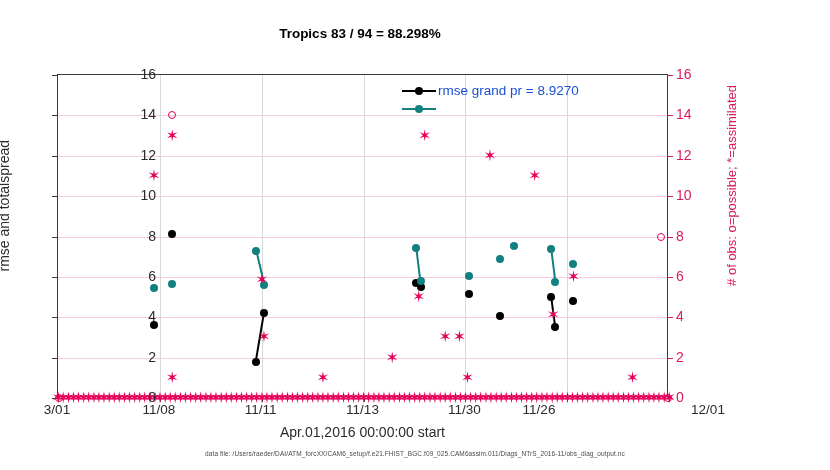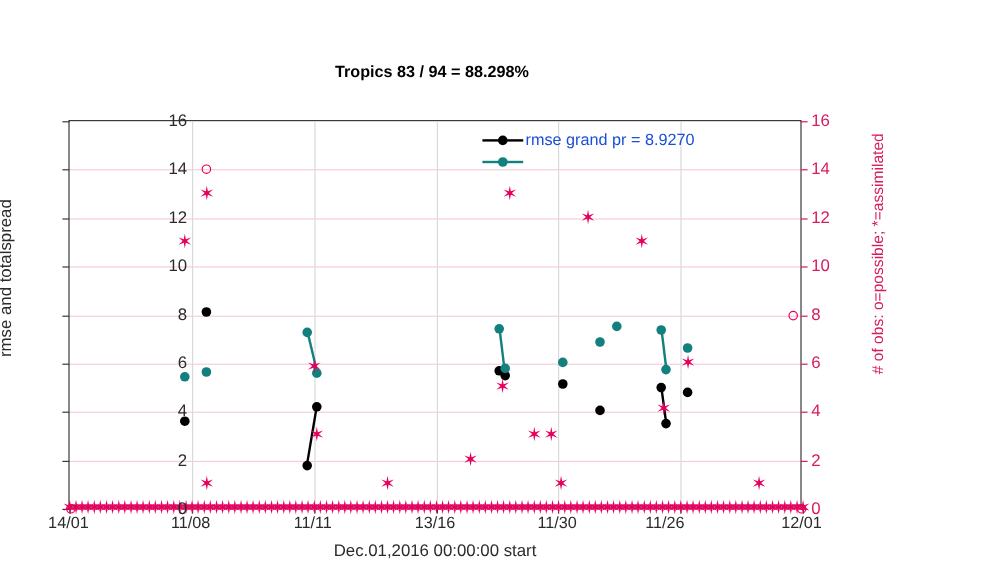--- a/index.html
+++ b/index.html
@@ -13,21 +13,20 @@
     font-family: "Liberation Sans", sans-serif;
     overflow: hidden;
     position: relative;
   }
 
   #figure {
     position: absolute;
     left: 0; top: 0;
     width: 830px;
     height: 358px;
-    margin-top: 26px;
   }
 
   
   .title-block {
     position: absolute;
     left: 0;
     top: 24px;
     width: 720px;
     text-align: center;
     font-weight: bold;
@@ -232,21 +231,21 @@
 <body>
 
 <div id="figure">
 
   <div class="title-block">
     <div>Tropics 83 / 94 = 88.298%</div>
   </div>
 
   <div id="y-axis-title">rmse and totalspread</div>
   <div id="y2-axis-title"># of obs: o=possible; *=assimilated</div>
-  <div id="x-axis-title">Dec.01,2016 00:00:00 start</div>
+  <div id="x-axis-title">Apr.01,2016 00:00:00 start</div>
 
   <div id="plot-frame">
     <div id="grid-layer">
         <div class="gridline-h" style="top: 282.625px;"></div>
         <div class="gridline-h" style="top: 242.25px;"></div>
         <div class="gridline-h" style="top: 201.875px;"></div>
         <div class="gridline-h" style="top: 161.5px;"></div>
         <div class="gridline-h" style="top: 121.125px;"></div>
         <div class="gridline-h" style="top: 80.75px;"></div>
         <div class="gridline-h" style="top: 40.375px;"></div>
@@ -472,27 +471,27 @@
       <div class="ylabel-left" style="top: 235.5px;">8</div>
       <div class="ylabel-right" style="top: 235.5px;">8</div>
       <div class="ylabel-left" style="top: 195.125px;">10</div>
       <div class="ylabel-right" style="top: 195.125px;">10</div>
       <div class="ylabel-left" style="top: 154.75px;">12</div>
       <div class="ylabel-right" style="top: 154.75px;">12</div>
       <div class="ylabel-left" style="top: 114.375px;">14</div>
       <div class="ylabel-right" style="top: 114.375px;">14</div>
       <div class="ylabel-left" style="top: 74px;">16</div>
       <div class="ylabel-right" style="top: 74px;">16</div>
-      <div class="xlabel-tick" style="left: 57px;">14/01</div>
+      <div class="xlabel-tick" style="left: 57px;">3/01</div>
       <div class="xlabel-tick" style="left: 158.833px;">11/08</div>
       <div class="xlabel-tick" style="left: 260.667px;">11/11</div>
-      <div class="xlabel-tick" style="left: 362.5px;">13/16</div>
+      <div class="xlabel-tick" style="left: 362.5px;">11/13</div>
       <div class="xlabel-tick" style="left: 464.333px;">11/30</div>
-      <div class="xlabel-tick" style="left: 554px;">11/26</div>
-      <div class="xlabel-tick" style="left: 668px;">12/01</div>
+      <div class="xlabel-tick" style="left: 539px;">11/26</div>
+      <div class="xlabel-tick" style="left: 708px;">12/01</div>
     </div>
 
   <div id="legend">
       <div class="legend-row">
         <span class="legend-swatch">
           <span class="lsline" style="background: rgb(0, 0, 0);"></span>
           <span class="lsdot" style="background: rgb(0, 0, 0);"></span>
         </span>
         <span>rmse grand pr = 8.9270</span>
       </div>

